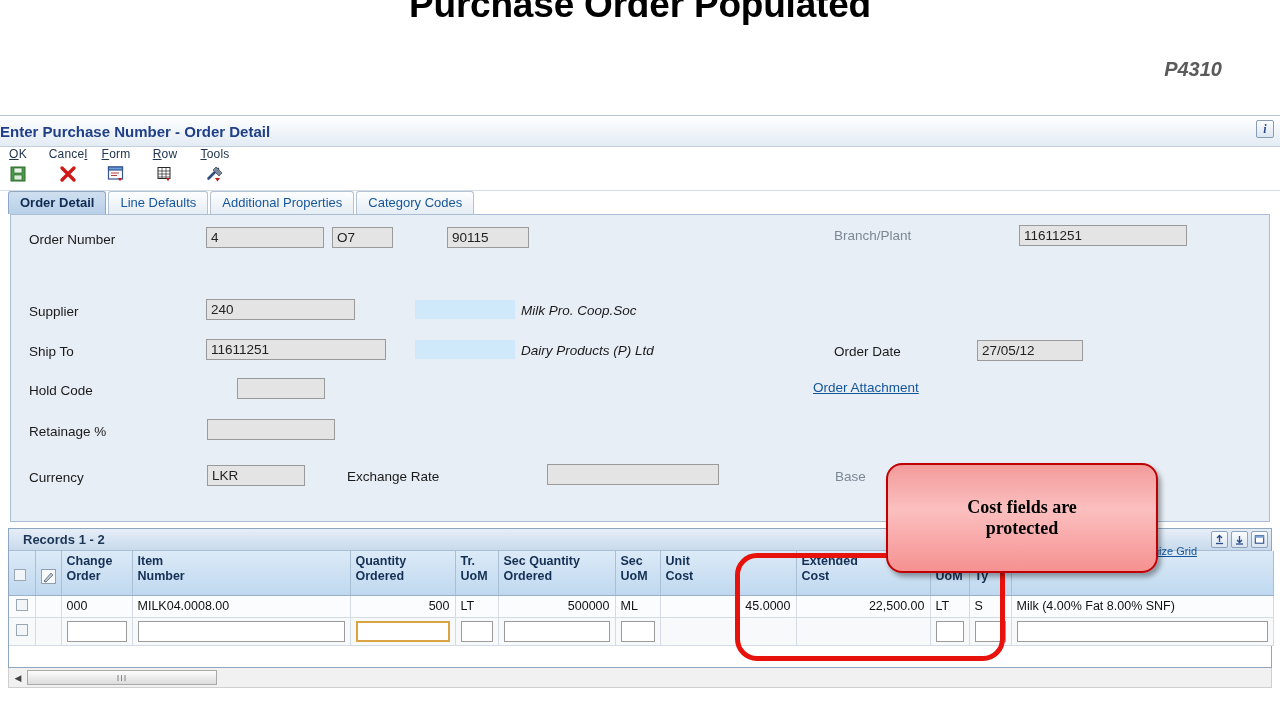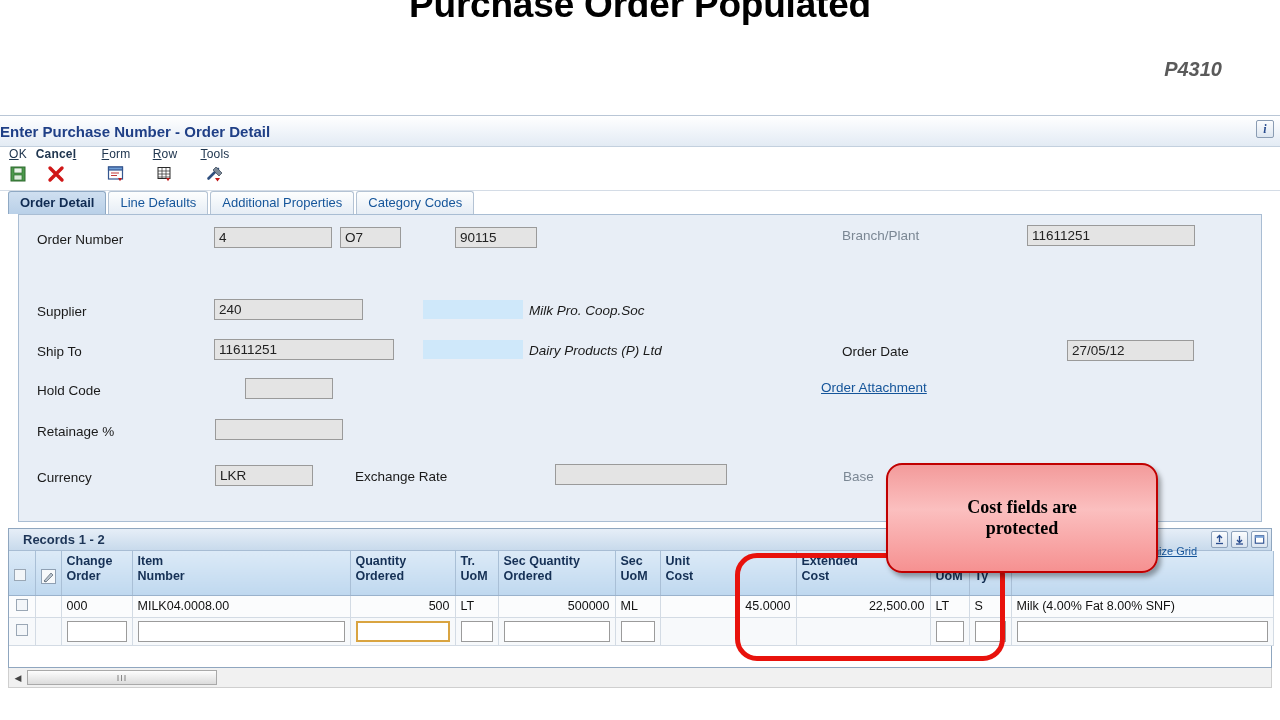--- a/index.html
+++ b/index.html
@@ -90,21 +90,21 @@
   .tab.active {
     background: linear-gradient(to bottom,#cfdff0,#b9d0e8);
     color: #102b52; font-weight: bold;
     border-color: #8fa9c4;
   }
 
   
   .formpanel {
     position: relative;
     height: 308px;
-    margin: 0 18px;
+    margin: 0 10px;
     background: #e8eef6;
     border: 1px solid #a9bdd3;
   }
   .flabel {
     position: absolute;
     font-size: 13.5px; color: #1a1a1a; white-space: nowrap;
   }
   .flabel.dim { color: #7b8794; text-align: right; }
   .fld {
     position: absolute;
@@ -265,21 +265,21 @@
         <div class="tb-label"><u>O</u>K</div>
         <div class="tb-icon">
           <svg width="18" height="18" viewBox="0 0 18 18">
             <rect x="2" y="2" width="14" height="14" fill="#4c9a4c" stroke="#2f6b2f"></rect>
             <rect x="5" y="3" width="8" height="5" fill="#e9f3e9" stroke="#2f6b2f" stroke-width=".7"></rect>
             <rect x="5" y="10" width="8" height="5" fill="#dcecdc" stroke="#2f6b2f" stroke-width=".7"></rect>
           </svg>
         </div>
       </div>
 
-      <div class="tb-item" style="left:28px;font-weight:bold;">
+      <div class="tb-item" style="left:40px;">
         <div class="tb-label">Cance<u>l</u></div>
         <div class="tb-icon">
           <svg width="18" height="18" viewBox="0 0 18 18">
             <path d="M3 3 L15 15 M15 3 L3 15" stroke="#d01818" stroke-width="3.4" stroke-linecap="round"></path>
           </svg>
         </div>
       </div>
 
       <div class="tb-item" style="left:88px;">
         <div class="tb-label"><u>F</u>orm</div>
@@ -335,21 +335,21 @@
       <div class="fld" style="left:195px; top:84px; width:149px;">240</div>
       <div class="fld blue" style="left:404px; top:85px; width:100px; height:19px;"></div>
       <div class="ftext" style="left:510px; top:88px;">Milk Pro. Coop.Soc</div>
 
       <div class="flabel" style="left:18px; top:129px;">Ship To</div>
       <div class="fld" style="left:195px; top:124px; width:180px;">11611251</div>
       <div class="fld blue" style="left:404px; top:125px; width:100px; height:19px;"></div>
       <div class="ftext" style="left:510px; top:128px;">Dairy Products (P) Ltd</div>
 
       <div class="flabel" style="left:823px; top:129px;">Order Date</div>
-      <div class="fld" style="left:1048px; top:125px; width:127px;">27/05/12</div>
+      <div class="fld" style="left:966px; top:125px; width:106px;">27/05/12</div>
       <div class="flink" style="left:802px; top:165px;">Order Attachment</div>
 
       <div class="flabel" style="left:18px; top:168px;">Hold Code</div>
       <div class="fld" style="left:226px; top:163px; width:88px;"></div>
 
       <div class="flabel" style="left:18px; top:209px;">Retainage %</div>
       <div class="fld" style="left:196px; top:204px; width:128px;"></div>
 
       <div class="flabel" style="left:18px; top:255px;">Currency</div>
       <div class="fld" style="left:196px; top:250px; width:98px;">LKR</div>

